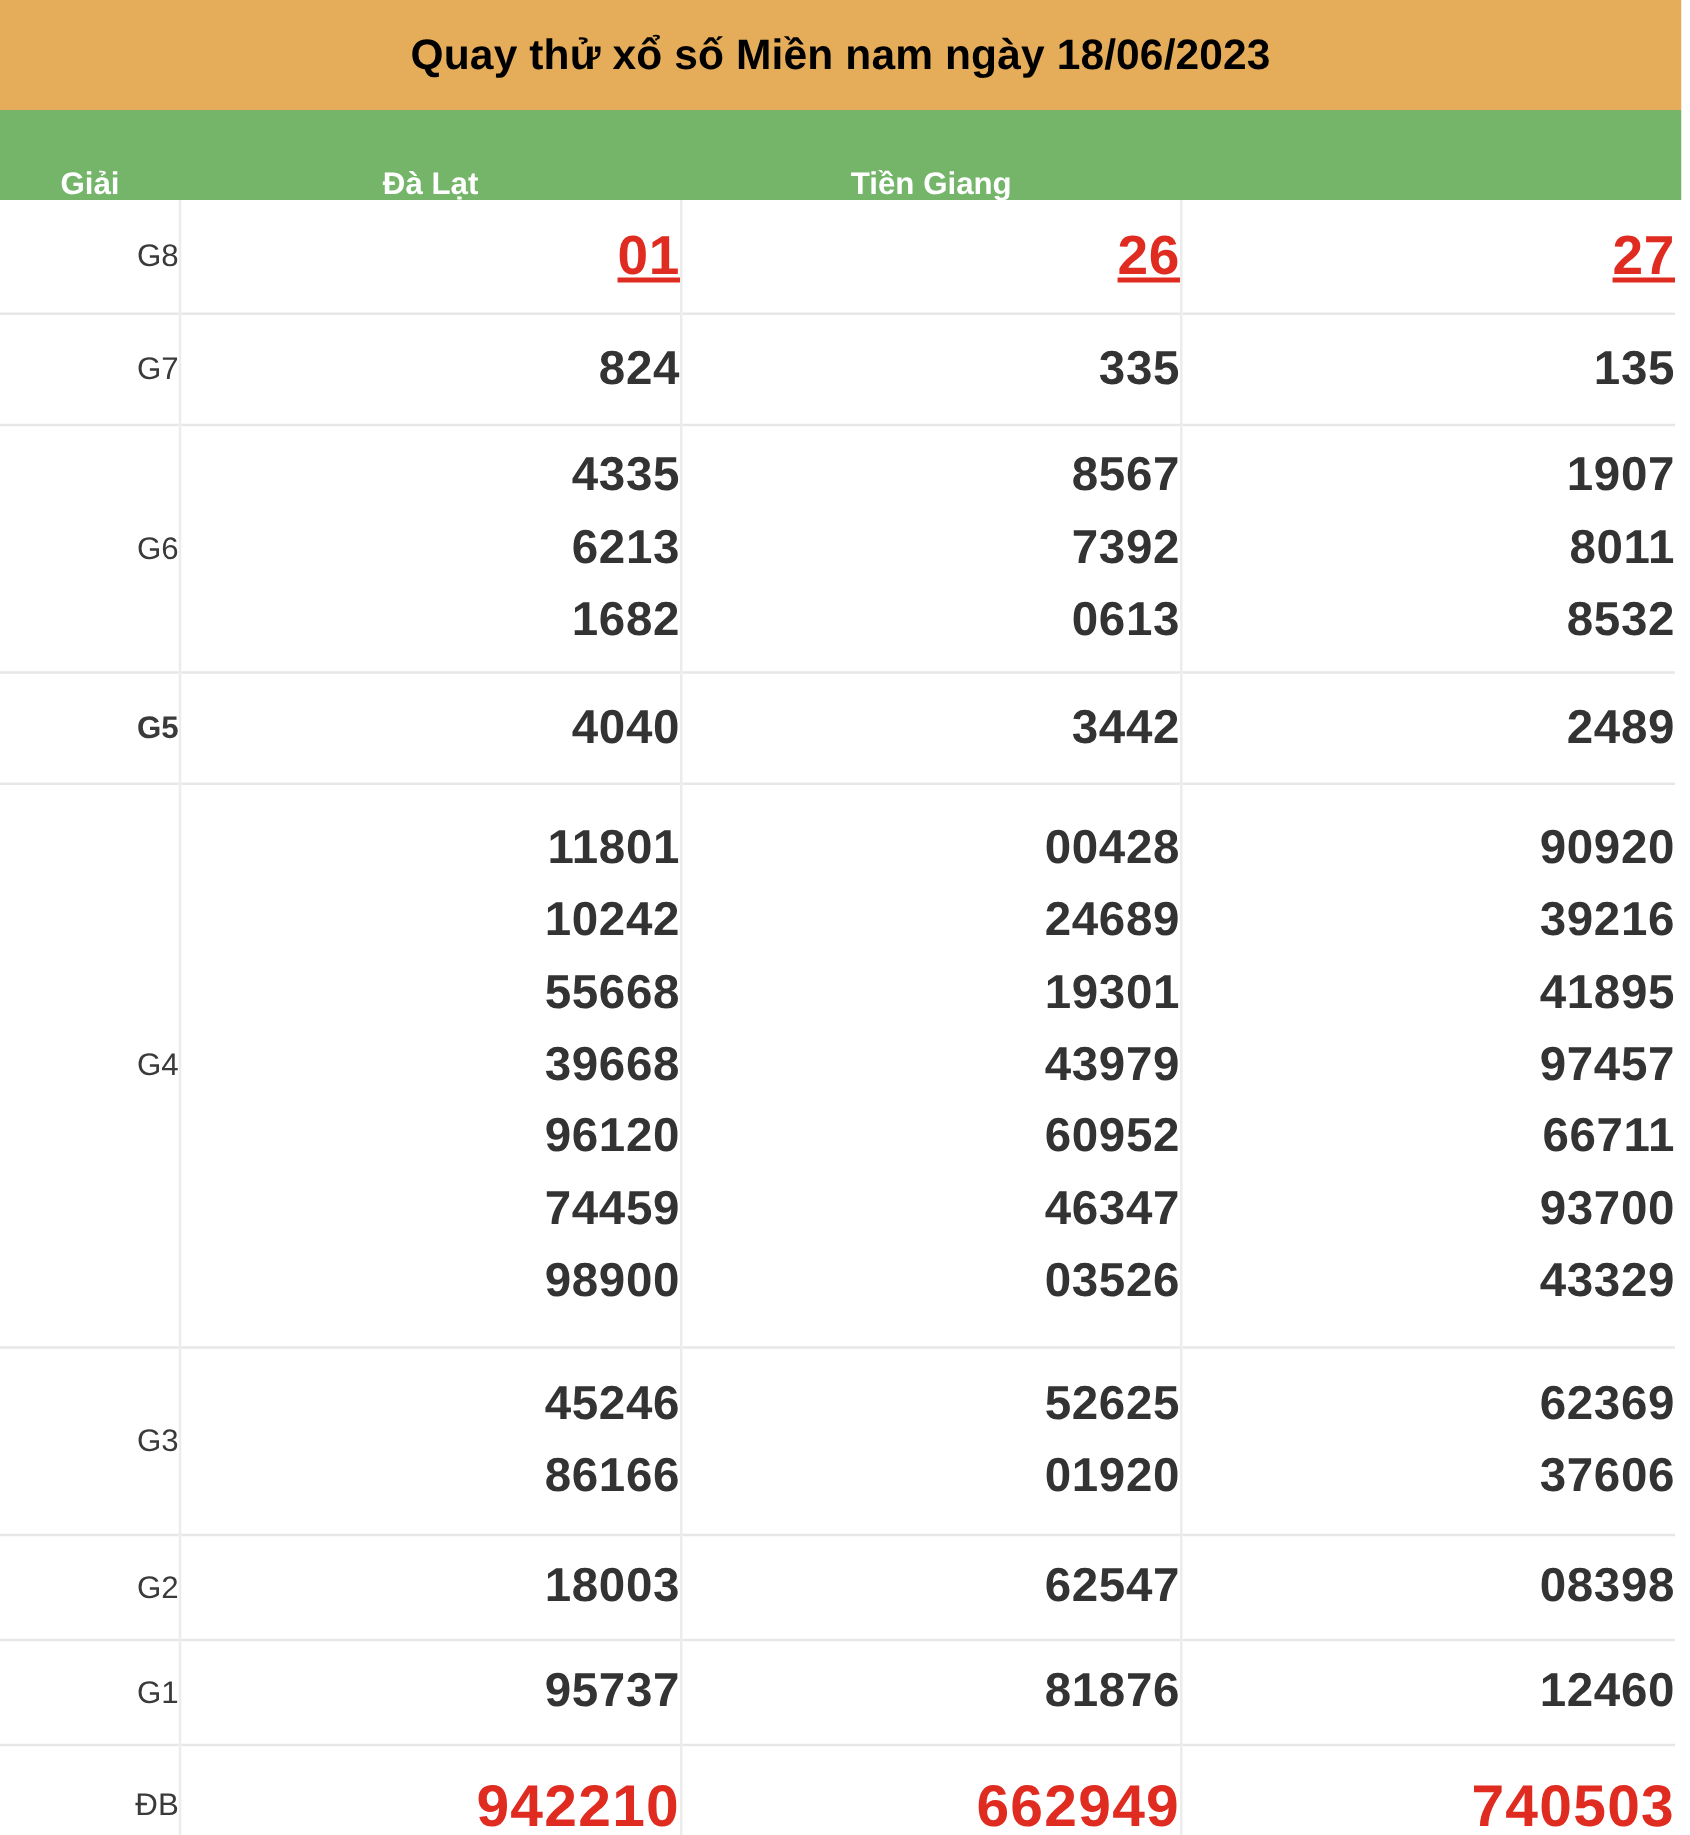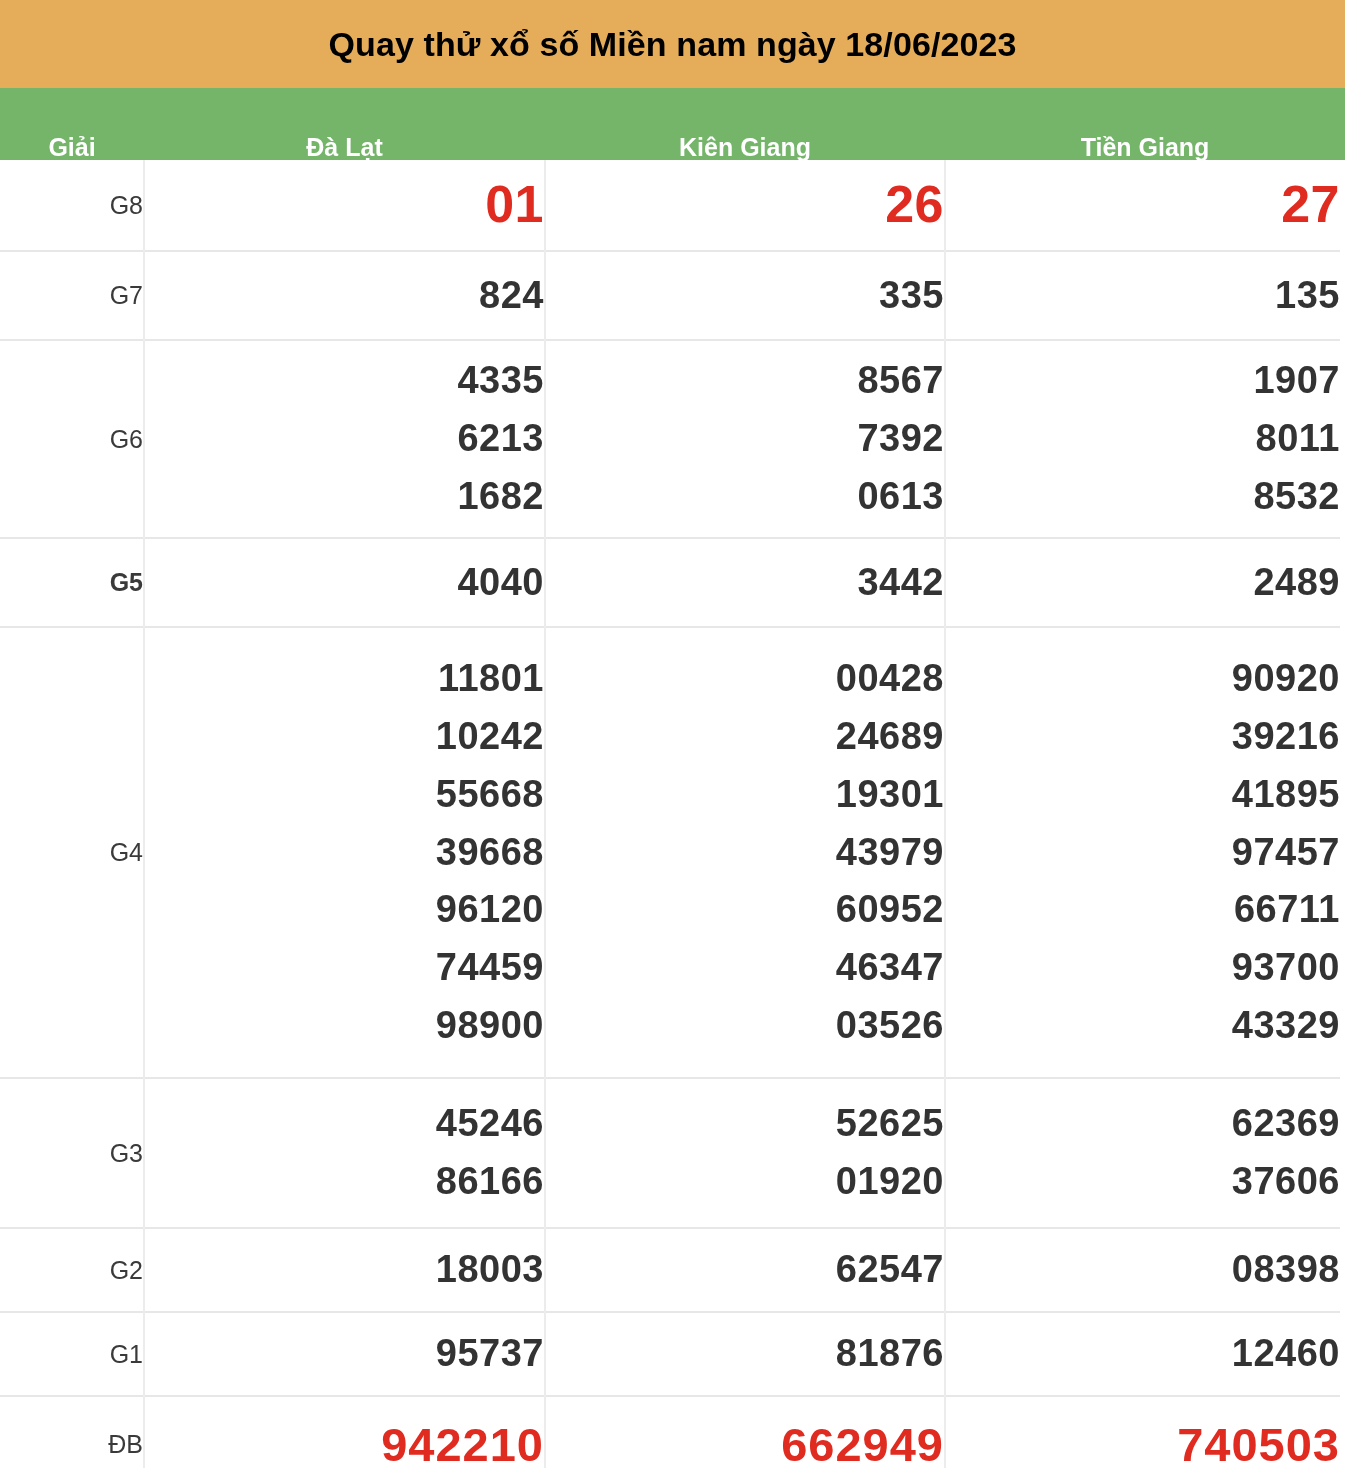--- a/index.html
+++ b/index.html
@@ -104,21 +104,21 @@
     color: #333333;
     line-height: 1.52;
     letter-spacing: 0.5px;
   }
   .num-cell .num-line { display: block; }
 
   .row-g8 .num-cell,
   .row-db .num-cell {
     color: #e02b20;
   }
-  .row-g8 .num-cell { font-size: 52px; }
+  .row-g8 .num-cell { font-size: 44px; text-decoration: underline; }
   .row-db .num-cell { font-size: 47px; letter-spacing: 1px; }
 
   
   .row-g8 td { height: 90px; }
   .row-g7 td { height: 87px; }
   .row-g6 td { height: 196px; }
   .row-g5 td { height: 87px; font-weight: bold; }
   .row-g4 td { height: 449px; }
   .row-g3 td { height: 148px; }
   .row-g2 td { height: 82px; }
@@ -130,21 +130,20 @@
 
 <div class="lottery-board">
 
   <div class="board-title">
     <div class="board-title-text">Quay thử xổ số Miền nam ngày 18/06/2023</div>
   </div>
 
   <div class="board-subhead">
     <div class="subhead-cell col-prize">Giải</div>
     <div class="subhead-cell col-a">Đà Lạt</div>
-    <div class="subhead-cell col-b">Kiên Giang</div>
     <div class="subhead-cell col-c">Tiền Giang</div>
   </div>
 
   <table class="results-grid">
     <colgroup>
       <col class="c0">
         <col class="c1">
         <col class="c2">
         <col class="c3">
     </colgroup>

